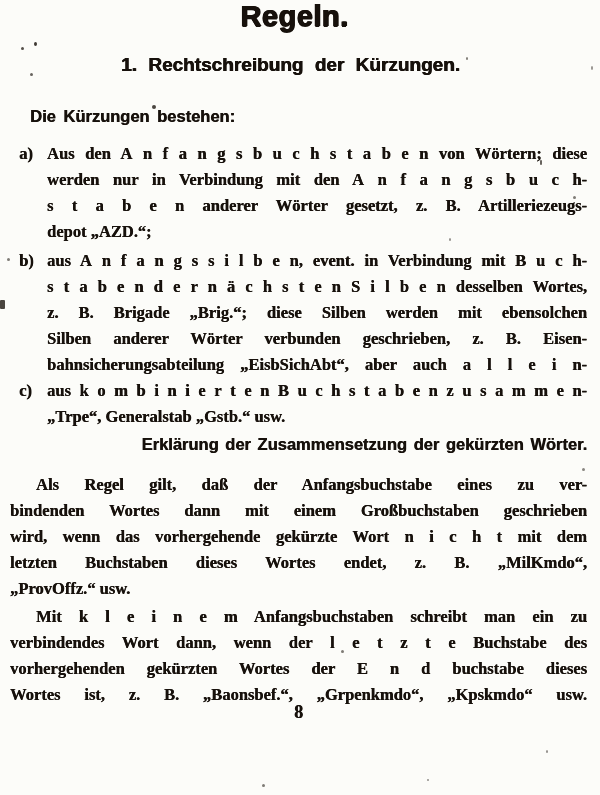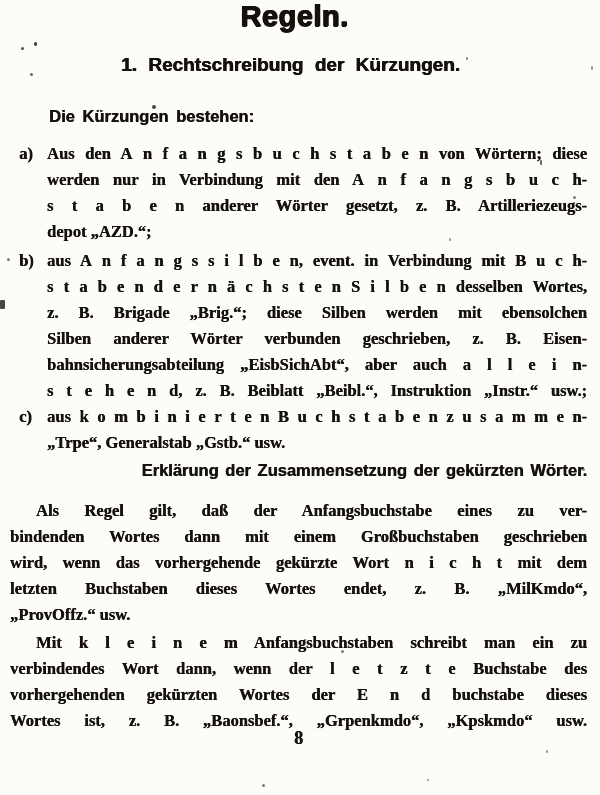--- a/index.html
+++ b/index.html
@@ -20,21 +20,21 @@
   }
   .section {
     font-family:"Liberation Sans", sans-serif; font-weight:700;
     font-size:19px; line-height:22px; text-align:center;
     margin:22px 0 0 0; word-spacing:6px;
     text-shadow:0.6px 0 0 var(--ink), 0 0.4px 0 var(--ink);
     transform:translateX(-8px);
   }
   .intro {
     font-family:"Liberation Sans", sans-serif; font-weight:700;
-    font-size:16.5px; line-height:20px; margin:30px 0 0 39px; word-spacing:3px;
+    font-size:16.5px; line-height:20px; margin:30px 0 0 20px; word-spacing:3px;
     text-shadow:0.5px 0 0 var(--ink);
   }
   .subheading {
     font-family:"Liberation Sans", sans-serif; font-weight:700;
     font-size:16.5px; line-height:20px; margin:4px 0 0 23px; word-spacing:2px;
     text-shadow:0.5px 0 0 var(--ink);
     text-align:right;
   }
 
   .item { position:relative; padding-left:37px; }
@@ -84,21 +84,20 @@
       <div class="ln">depot „AZD.“;</div>
     </div>
 
     <div class="item item-b">
       <span class="label">b)</span>
       <div class="ln j">aus A&nbsp;n&nbsp;f&nbsp;a&nbsp;n&nbsp;g&nbsp;s&nbsp;s&nbsp;i&nbsp;l&nbsp;b&nbsp;e&nbsp;n, event. in Verbindung mit B&nbsp;u&nbsp;c&nbsp;h-</div>
       <div class="ln j">s&nbsp;t&nbsp;a&nbsp;b&nbsp;e&nbsp;n d&nbsp;e&nbsp;r n&nbsp;ä&nbsp;c&nbsp;h&nbsp;s&nbsp;t&nbsp;e&nbsp;n S&nbsp;i&nbsp;l&nbsp;b&nbsp;e&nbsp;n desselben Wortes,</div>
       <div class="ln j">z. B. Brigade „Brig.“; diese Silben werden mit ebensolchen</div>
       <div class="ln j">Silben anderer Wörter verbunden geschrieben, z. B. Eisen-</div>
       <div class="ln j">bahnsicherungsabteilung „EisbSichAbt“, aber auch a&nbsp;l&nbsp;l&nbsp;e&nbsp;i&nbsp;n-</div>
-      <div class="ln j">s&nbsp;t&nbsp;e&nbsp;h&nbsp;e&nbsp;n&nbsp;d, z. B. Beiblatt „Beibl.“, Instruktion „Instr.“ usw.;</div>
     </div>
 
     <div class="item item-c">
       <span class="label">c)</span>
       <div class="ln j">aus k&nbsp;o&nbsp;m&nbsp;b&nbsp;i&nbsp;n&nbsp;i&nbsp;e&nbsp;r&nbsp;t&nbsp;e&nbsp;n B&nbsp;u&nbsp;c&nbsp;h&nbsp;s&nbsp;t&nbsp;a&nbsp;b&nbsp;e&nbsp;n&nbsp;z&nbsp;u&nbsp;s&nbsp;a&nbsp;m&nbsp;m&nbsp;e&nbsp;n-</div>
       <div class="ln">„Trpe“, Generalstab „Gstb.“ usw.</div>
     </div>
 
     <h3 class="subheading">Erklärung der Zusammensetzung der gekürzten Wörter.</h3>
 

